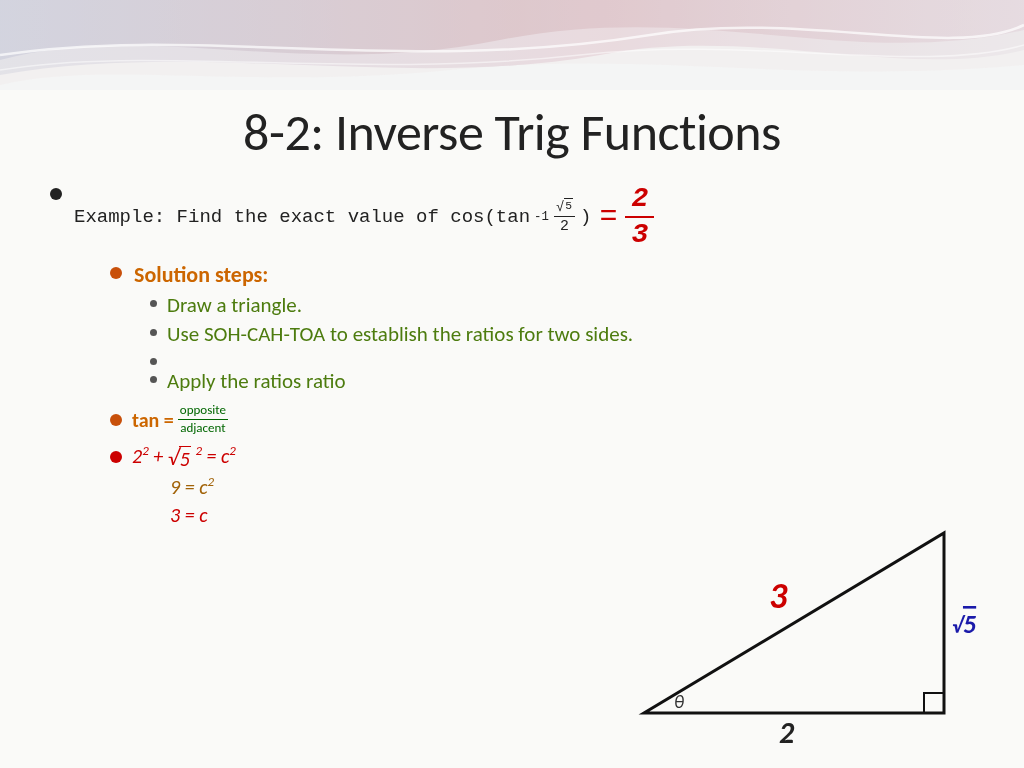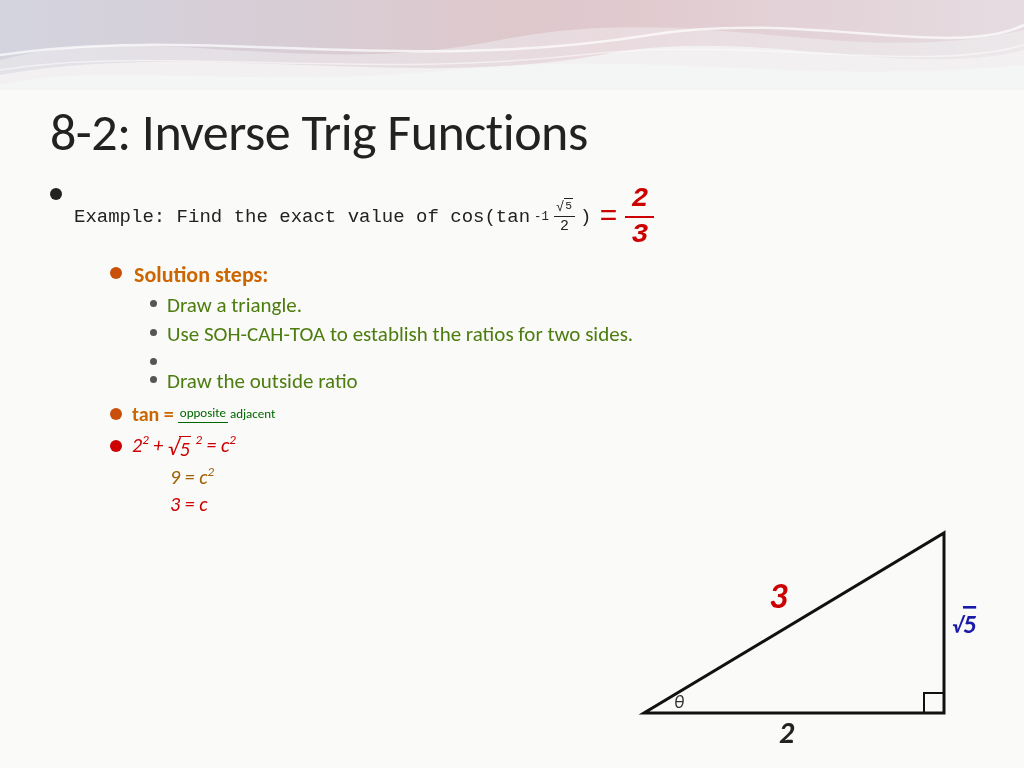--- a/index.html
+++ b/index.html
@@ -31,20 +31,21 @@
       z-index: 1;
     }
 
     .slide-content {
       position: absolute;
       top: 90px;
       left: 0;
       width: 100%;
       padding: 10px 50px 10px 50px;
       z-index: 2;
+      text-align: center;
     }
 
     .slide-title {
       font-size: 52px;
       font-weight: 300;
       color: #222;
       margin-bottom: 18px;
       letter-spacing: -0.5px;
       font-family: 'Calibri Light', 'Calibri', Arial, sans-serif;
     }
@@ -292,28 +293,28 @@
       </li>
       <li>
         <span class="bullet-dot small"></span>
         <span>Use SOH-CAH-TOA to establish the ratios for two sides.</span>
       </li>
       <li>
         <span class="bullet-dot small"></span>
       </li>
       <li>
         <span class="bullet-dot small"></span>
-        <span>Draw the outside ratio</span>
+        <span>Apply the ratios ratio</span>
       </li>
     </ul>
 
     <div style="margin-left:60px; margin-top:8px; display:flex; align-items:center; font-size:19px;">
       <span class="bullet-dot orange" style="margin-top:0; margin-right:10px;"></span>
       <span class="tan-text">tan =</span>
-      <span style="display:inline-flex;flex-direction:row;align-items:center;vertical-align:middle;margin-left:4px;">
+      <span style="display:inline-flex;flex-direction:column;align-items:center;vertical-align:middle;margin-left:4px;">
         <span class="opp-text" style="border-bottom:1.5px solid #006600;padding:0 2px;line-height:1.3;">opposite</span>
         <span class="adj-text" style="padding:0 2px;line-height:1.3;">adjacent</span>
       </span>
     </div>
 
     <div class="pyth-line" style="margin-left:60px; margin-top:6px;">
       <span class="bullet-dot orange" style="margin-top:0; margin-right:10px; background:#cc0000;"></span>
       <span style="color:#cc0000; font-style:italic; font-size:20px;">
         2<sup>2</sup> +
         <span style="display:inline-flex;align-items:flex-end;vertical-align:middle;">

